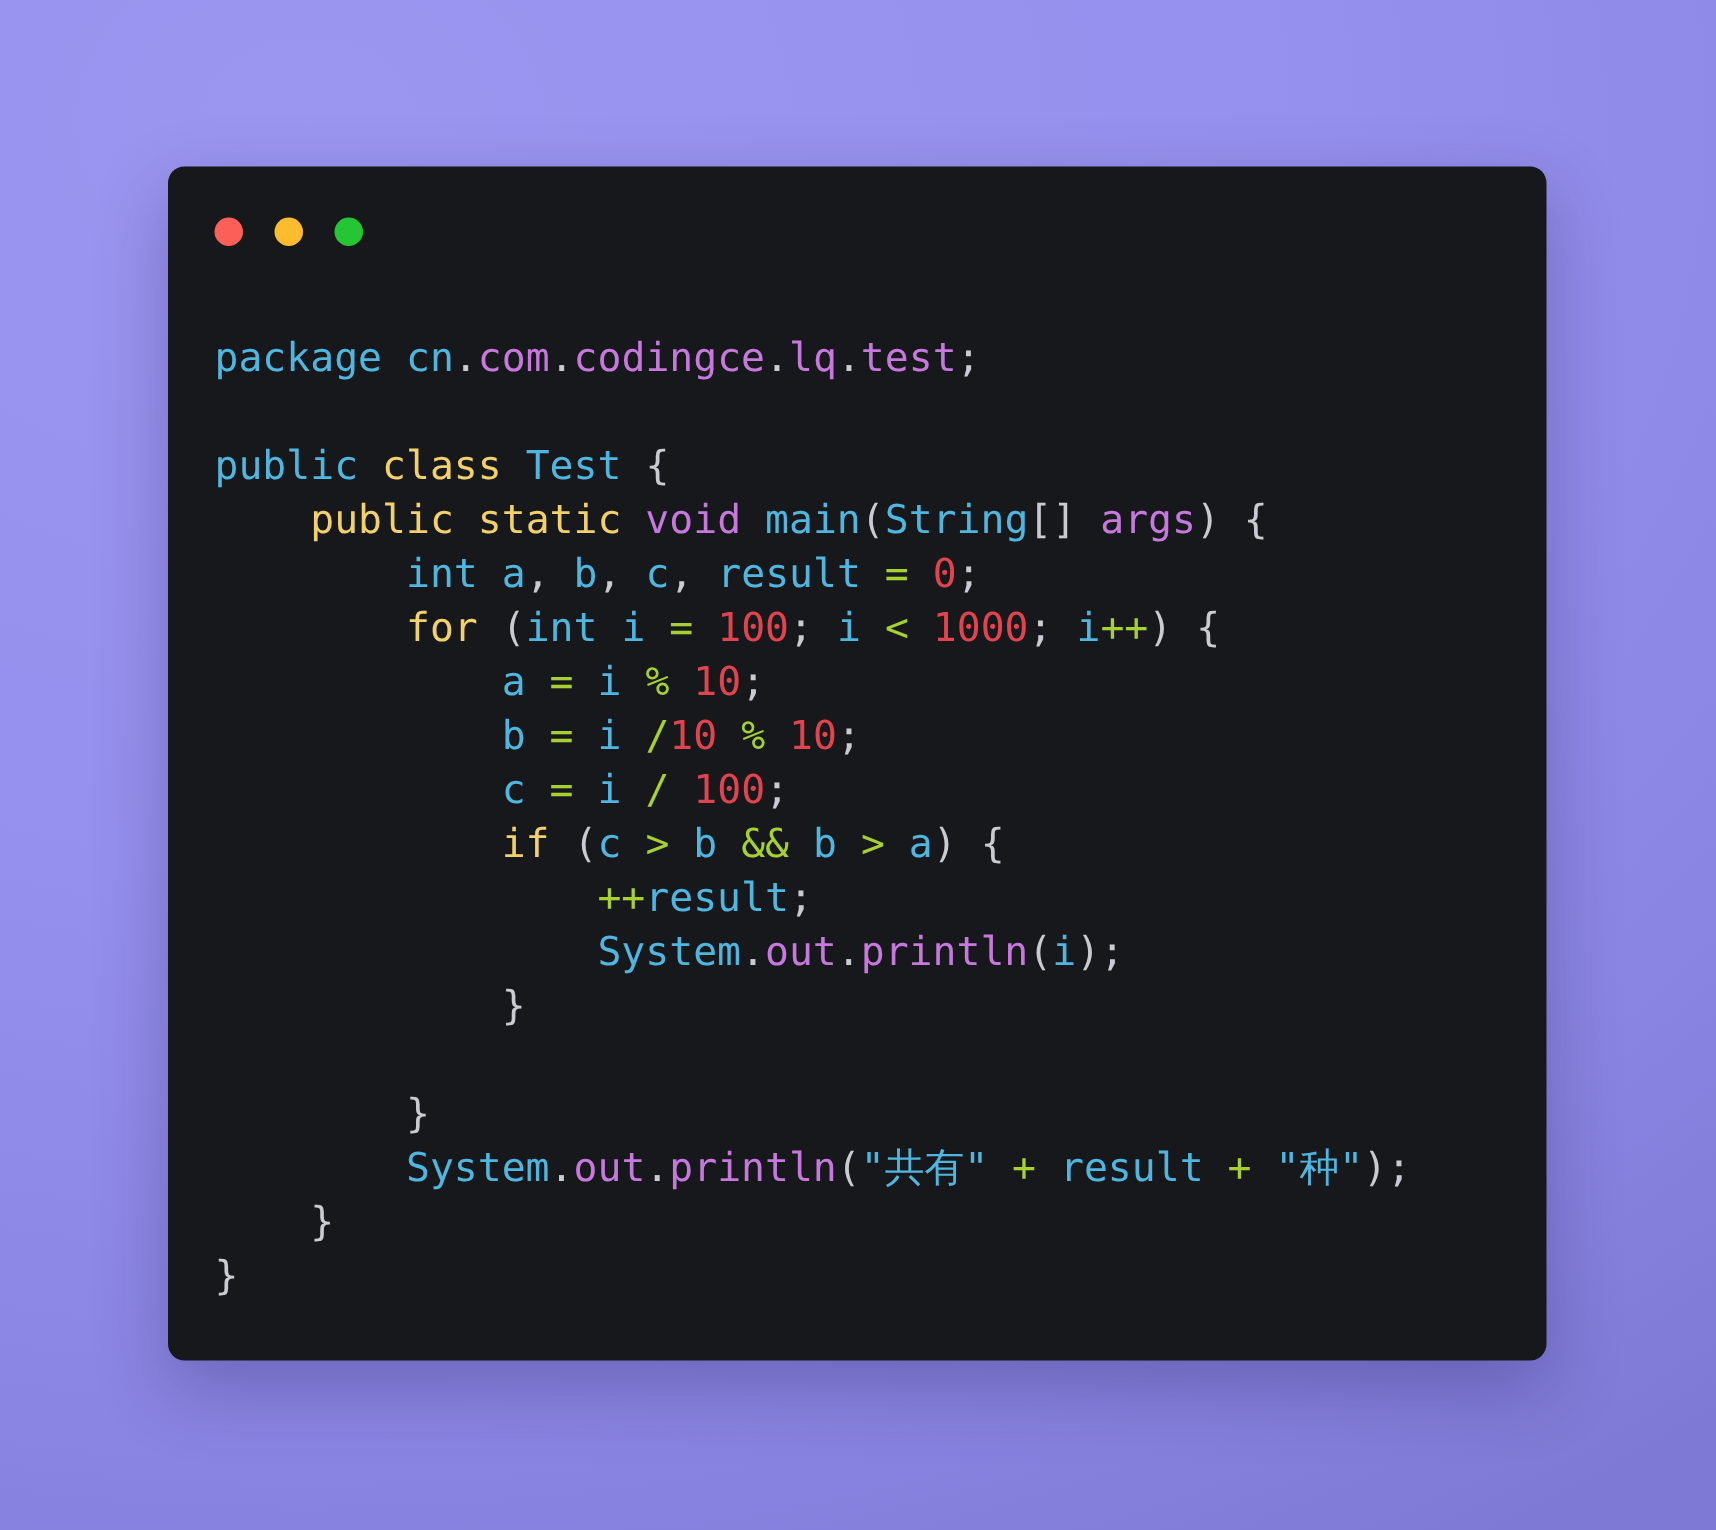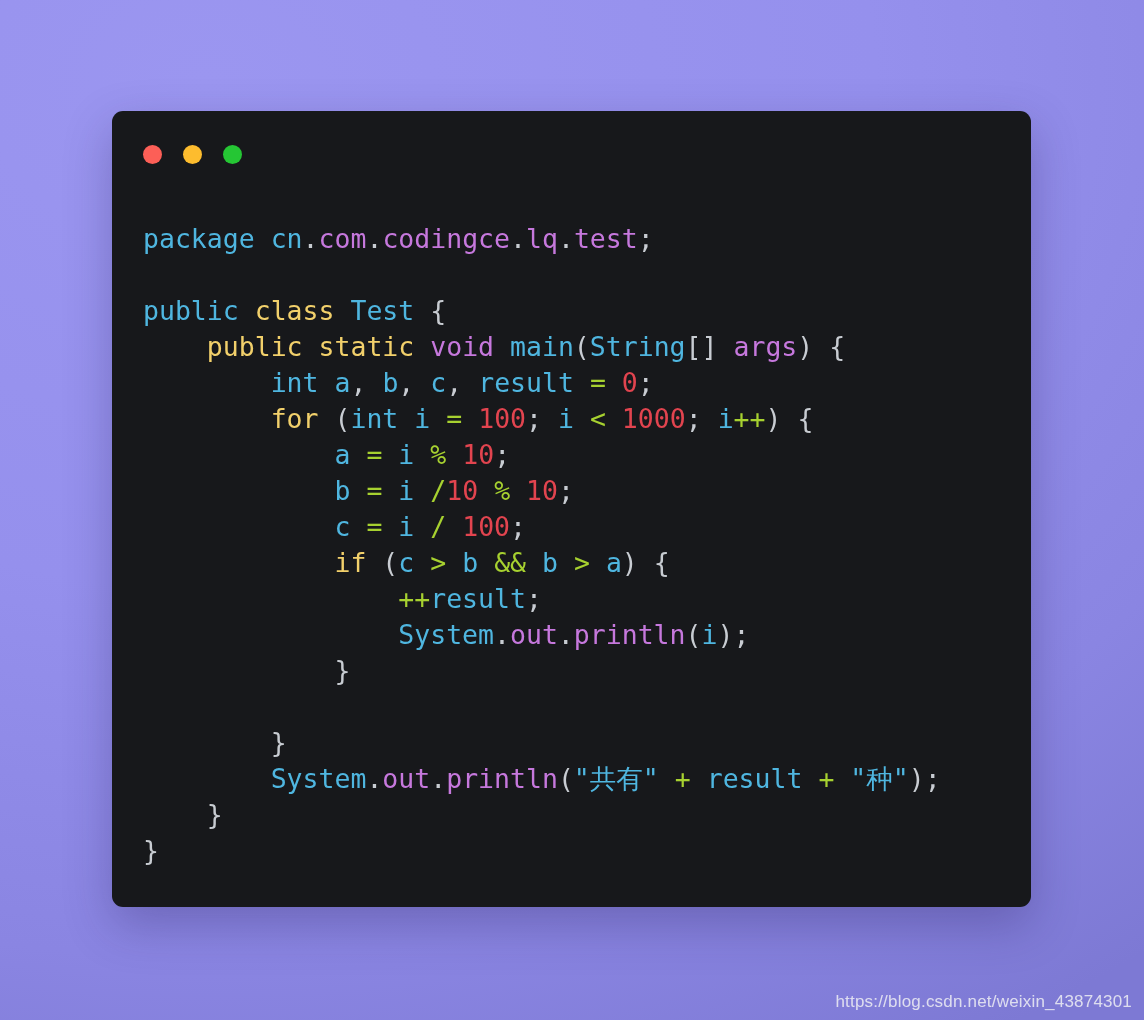--- a/index.html
+++ b/index.html
@@ -133,15 +133,14 @@
             <span class="pun">}</span>
 
         <span class="pun">}</span>
         <span class="id">System</span><span class="pun">.</span><span class="mem">out</span><span class="pun">.</span><span class="mem">println</span><span class="pun">(</span><span class="str">"共有"</span> <span class="op">+</span> <span class="id">result</span> <span class="op">+</span> <span class="str">"种"</span><span class="pun">)</span><span class="pun">;</span>
     <span class="pun">}</span>
 <span class="pun">}</span></pre>
     </div>
 
   </div>
 
-  <div id="watermark">https://blog.csdn.net/weixin_43874301</div>
 
 </div>
 
 </body></html>

